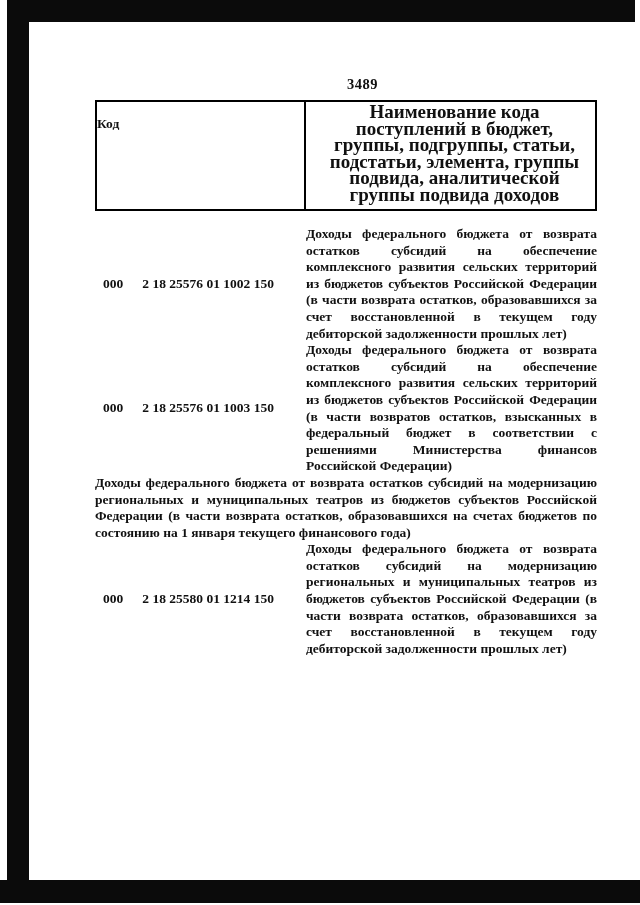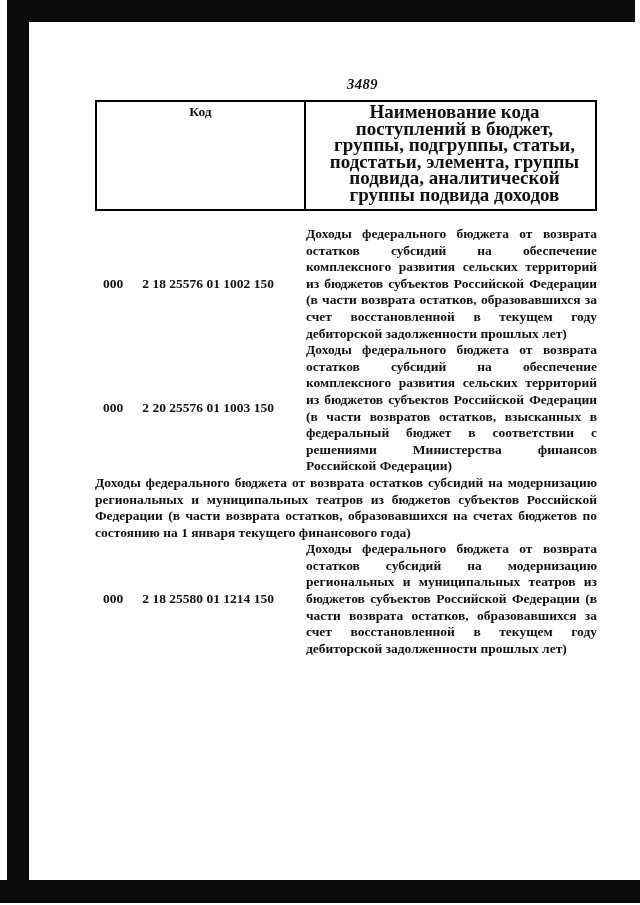--- a/index.html
+++ b/index.html
@@ -23,40 +23,38 @@
   .bar-bottom { left: 0; bottom: 2px; width: 640px; height: 23px; }
 
   .page-number {
     position: absolute;
     top: 76px;
     left: 95px;
     width: 535px;
     text-align: center;
     font-size: 14.5px;
     letter-spacing: 0.5px;
-    font-style: italic;
   }
 
   .tbl {
     position: absolute;
     left: 95px;
     top: 100px;
     width: 502px;
   }
   .tbl-header {
     display: flex;
     border: 2px solid #000;
     box-sizing: border-box;
   }
   .th-code {
     width: 209px;
     border-right: 2px solid #000;
     box-sizing: border-box;
-    text-align: center;
-    padding-top: 2px;
+    padding-top: 14px;
     font-size: 13.5px;
   }
   .th-name {
     flex: 1;
     text-align: center;
     padding: 2px 6px 6px 14px;
     font-size: 19px;
     line-height: 16.5px;
   }
 
@@ -98,21 +96,21 @@
 
       <div class="row">
         <div class="cell-code">
           <span class="admin">000</span><span class="code">2 18 25576 01 1002 150</span>
         </div>
         <div class="cell-name">Доходы федерального бюджета от возврата остатков субсидий на обеспечение комплексного развития сельских территорий из бюджетов субъектов Российской Федерации (в части возврата остатков, образовавшихся за счет восстановленной в текущем году дебиторской задолженности прошлых лет)</div>
       </div>
 
       <div class="row">
         <div class="cell-code">
-          <span class="admin">000</span><span class="code">2 20 25576 01 1003 150</span>
+          <span class="admin">000</span><span class="code">2 18 25576 01 1003 150</span>
         </div>
         <div class="cell-name">Доходы федерального бюджета от возврата остатков субсидий на обеспечение комплексного развития сельских территорий из бюджетов субъектов Российской Федерации (в части возвратов остатков, взысканных в федеральный бюджет в соответствии с решениями Министерства финансов Российской Федерации)</div>
       </div>
 
       <div class="row">
         <div class="cell-name">Доходы федерального бюджета от возврата остатков субсидий на модернизацию региональных и муниципальных театров из бюджетов субъектов Российской Федерации (в части возврата остатков, образовавшихся на счетах бюджетов по состоянию на 1 января текущего финансового года)</div>
       </div>
 
       <div class="row">
         <div class="cell-code">

